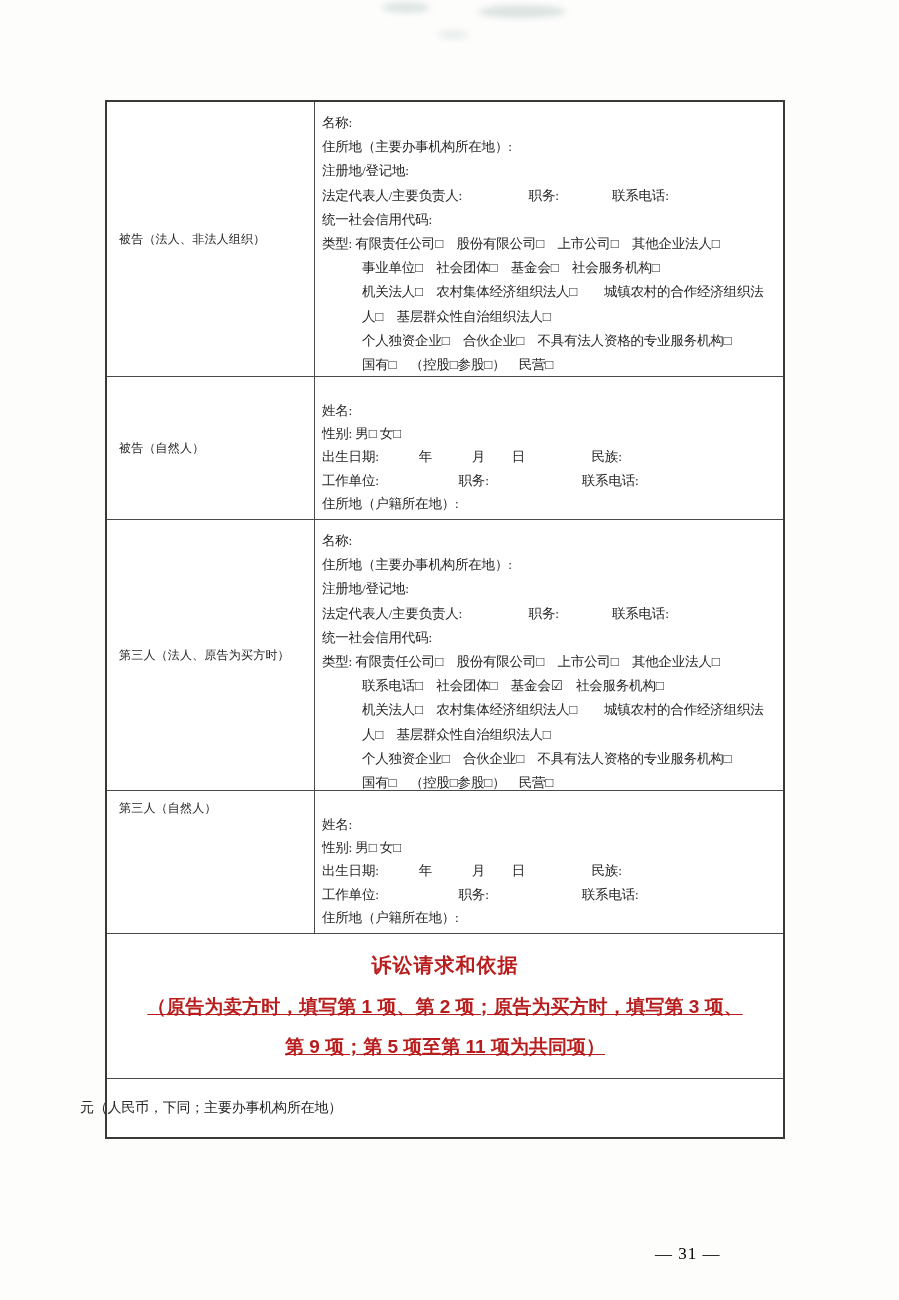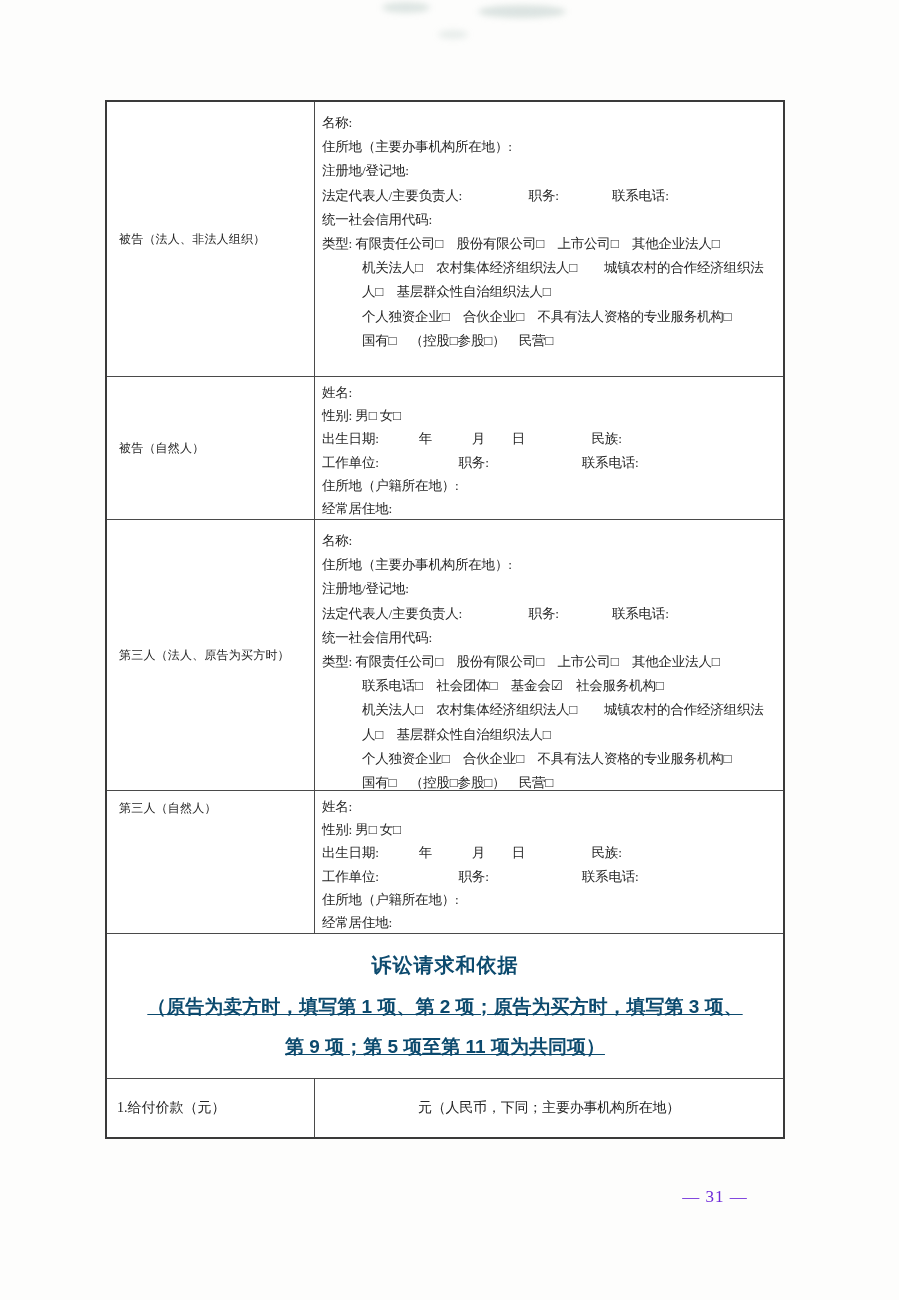--- a/index.html
+++ b/index.html
@@ -37,47 +37,47 @@
   .lcell.top{align-items:flex-start;padding-top:9px;}
 
   .ccell{padding:9px 0 0 7px;box-sizing:border-box;overflow:hidden;}
   .fline{
     white-space:pre;
     font-size:13.5px;
     letter-spacing:-0.2px;
     line-height:24.2px;
   }
   .ccell.person .fline{line-height:23.2px;}
-  .ccell.person{padding-top:4px;}
+  .ccell.person{padding-top:4px;margin-top:18px;}
 
   .hcell{
     grid-column:1 / span 2;
     display:flex;flex-direction:column;justify-content:space-evenly;
     text-align:center;
     font-family:"Liberation Sans","DejaVu Sans",sans-serif;
-    font-weight:bold;color:#0c4a6e;
+    font-weight:bold;color:#b91c1c;
     padding:4px 0;box-sizing:border-box;
   }
   .hcell .title{font-size:20px;letter-spacing:1px;}
   .hcell .note{font-size:19px;letter-spacing:0;text-decoration:underline;}
 
   .pay-label{
     border-right:1px solid #4a4a4a;
     display:flex;align-items:center;
     padding-left:10px;box-sizing:border-box;
     font-size:14px;
   }
   .pay-value{
     display:flex;align-items:center;justify-content:center;
     font-size:14px;letter-spacing:-0.2px;white-space:pre;
   }
 
   .page-footer{
-    position:absolute;left:655px;top:1187px;width:120px;
-    text-align:center;font-size:17px;color:#6d28d9;
+    position:absolute;left:655px;top:1244px;width:120px;
+    text-align:left;font-size:17px;color:#000000;
     letter-spacing:1px;white-space:pre;
   }
 </style>
 </head>
 <body>
 
 <div class="artifact a1"></div>
 <div class="artifact a2"></div>
 <div class="artifact a3"></div>
 
@@ -85,20 +85,21 @@
 
   <div class="frow h274">
     <div class="lcell">被告（法人、非法人组织）</div>
     <div class="ccell">
       <div class="fline">名称:</div>
       <div class="fline">住所地（主要办事机构所在地）:</div>
       <div class="fline">注册地/登记地:</div>
       <div class="fline">法定代表人/主要负责人:　　　　　职务:　　　　联系电话:</div>
       <div class="fline">统一社会信用代码:</div>
       <div class="fline">类型: 有限责任公司□　股份有限公司□　上市公司□　其他企业法人□</div>
+      <div class="fline">　　　事业单位□　社会团体□　基金会□　社会服务机构□</div>
       <div class="fline">　　　机关法人□　农村集体经济组织法人□　　城镇农村的合作经济组织法</div>
       <div class="fline">　　　人□　基层群众性自治组织法人□</div>
       <div class="fline">　　　个人独资企业□　合伙企业□　不具有法人资格的专业服务机构□</div>
       <div class="fline">　　　国有□　（控股□参股□）　民营□</div>
     </div>
   </div>
 
   <div class="frow h143">
     <div class="lcell">被告（自然人）</div>
     <div class="ccell person">
@@ -142,19 +143,18 @@
 
   <div class="frow h145">
     <div class="hcell">
       <div class="title">诉讼请求和依据</div>
       <div class="note">（原告为卖方时，填写第 1 项、第 2 项；原告为买方时，填写第 3 项、</div>
       <div class="note">第 9 项；第 5 项至第 11 项为共同项）</div>
     </div>
   </div>
 
   <div class="frow h59">
-    <div class="pay-label">1.给付价款（元）</div>
     <div class="pay-value">元（人民币，下同；主要办事机构所在地）</div>
   </div>
 
 </div>
 
 <div class="page-footer">— 31 —</div>
 
 </body></html>

